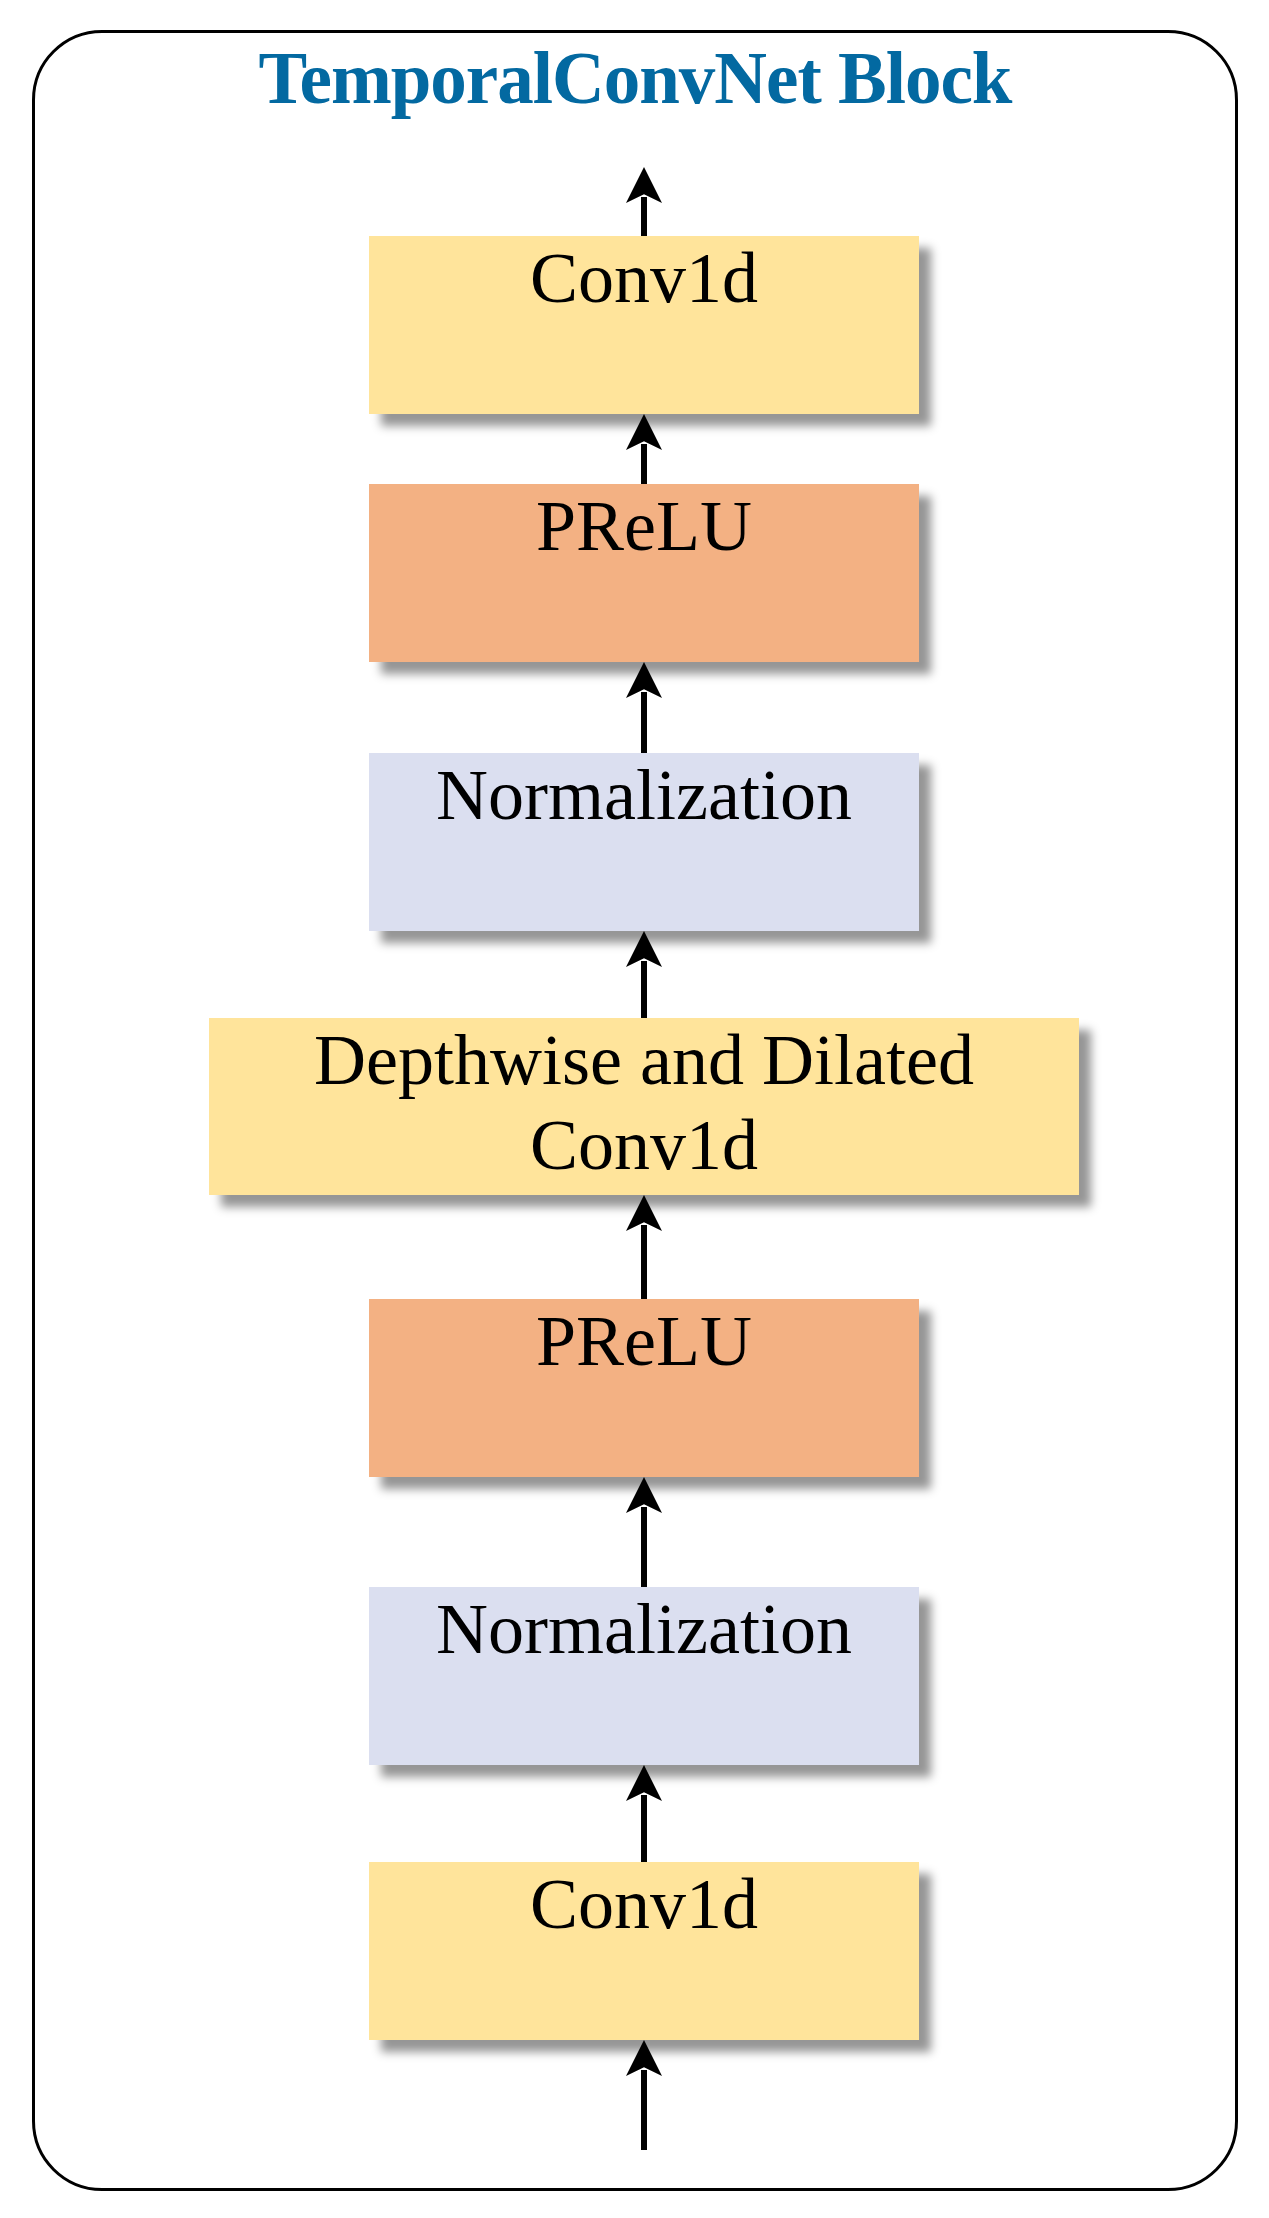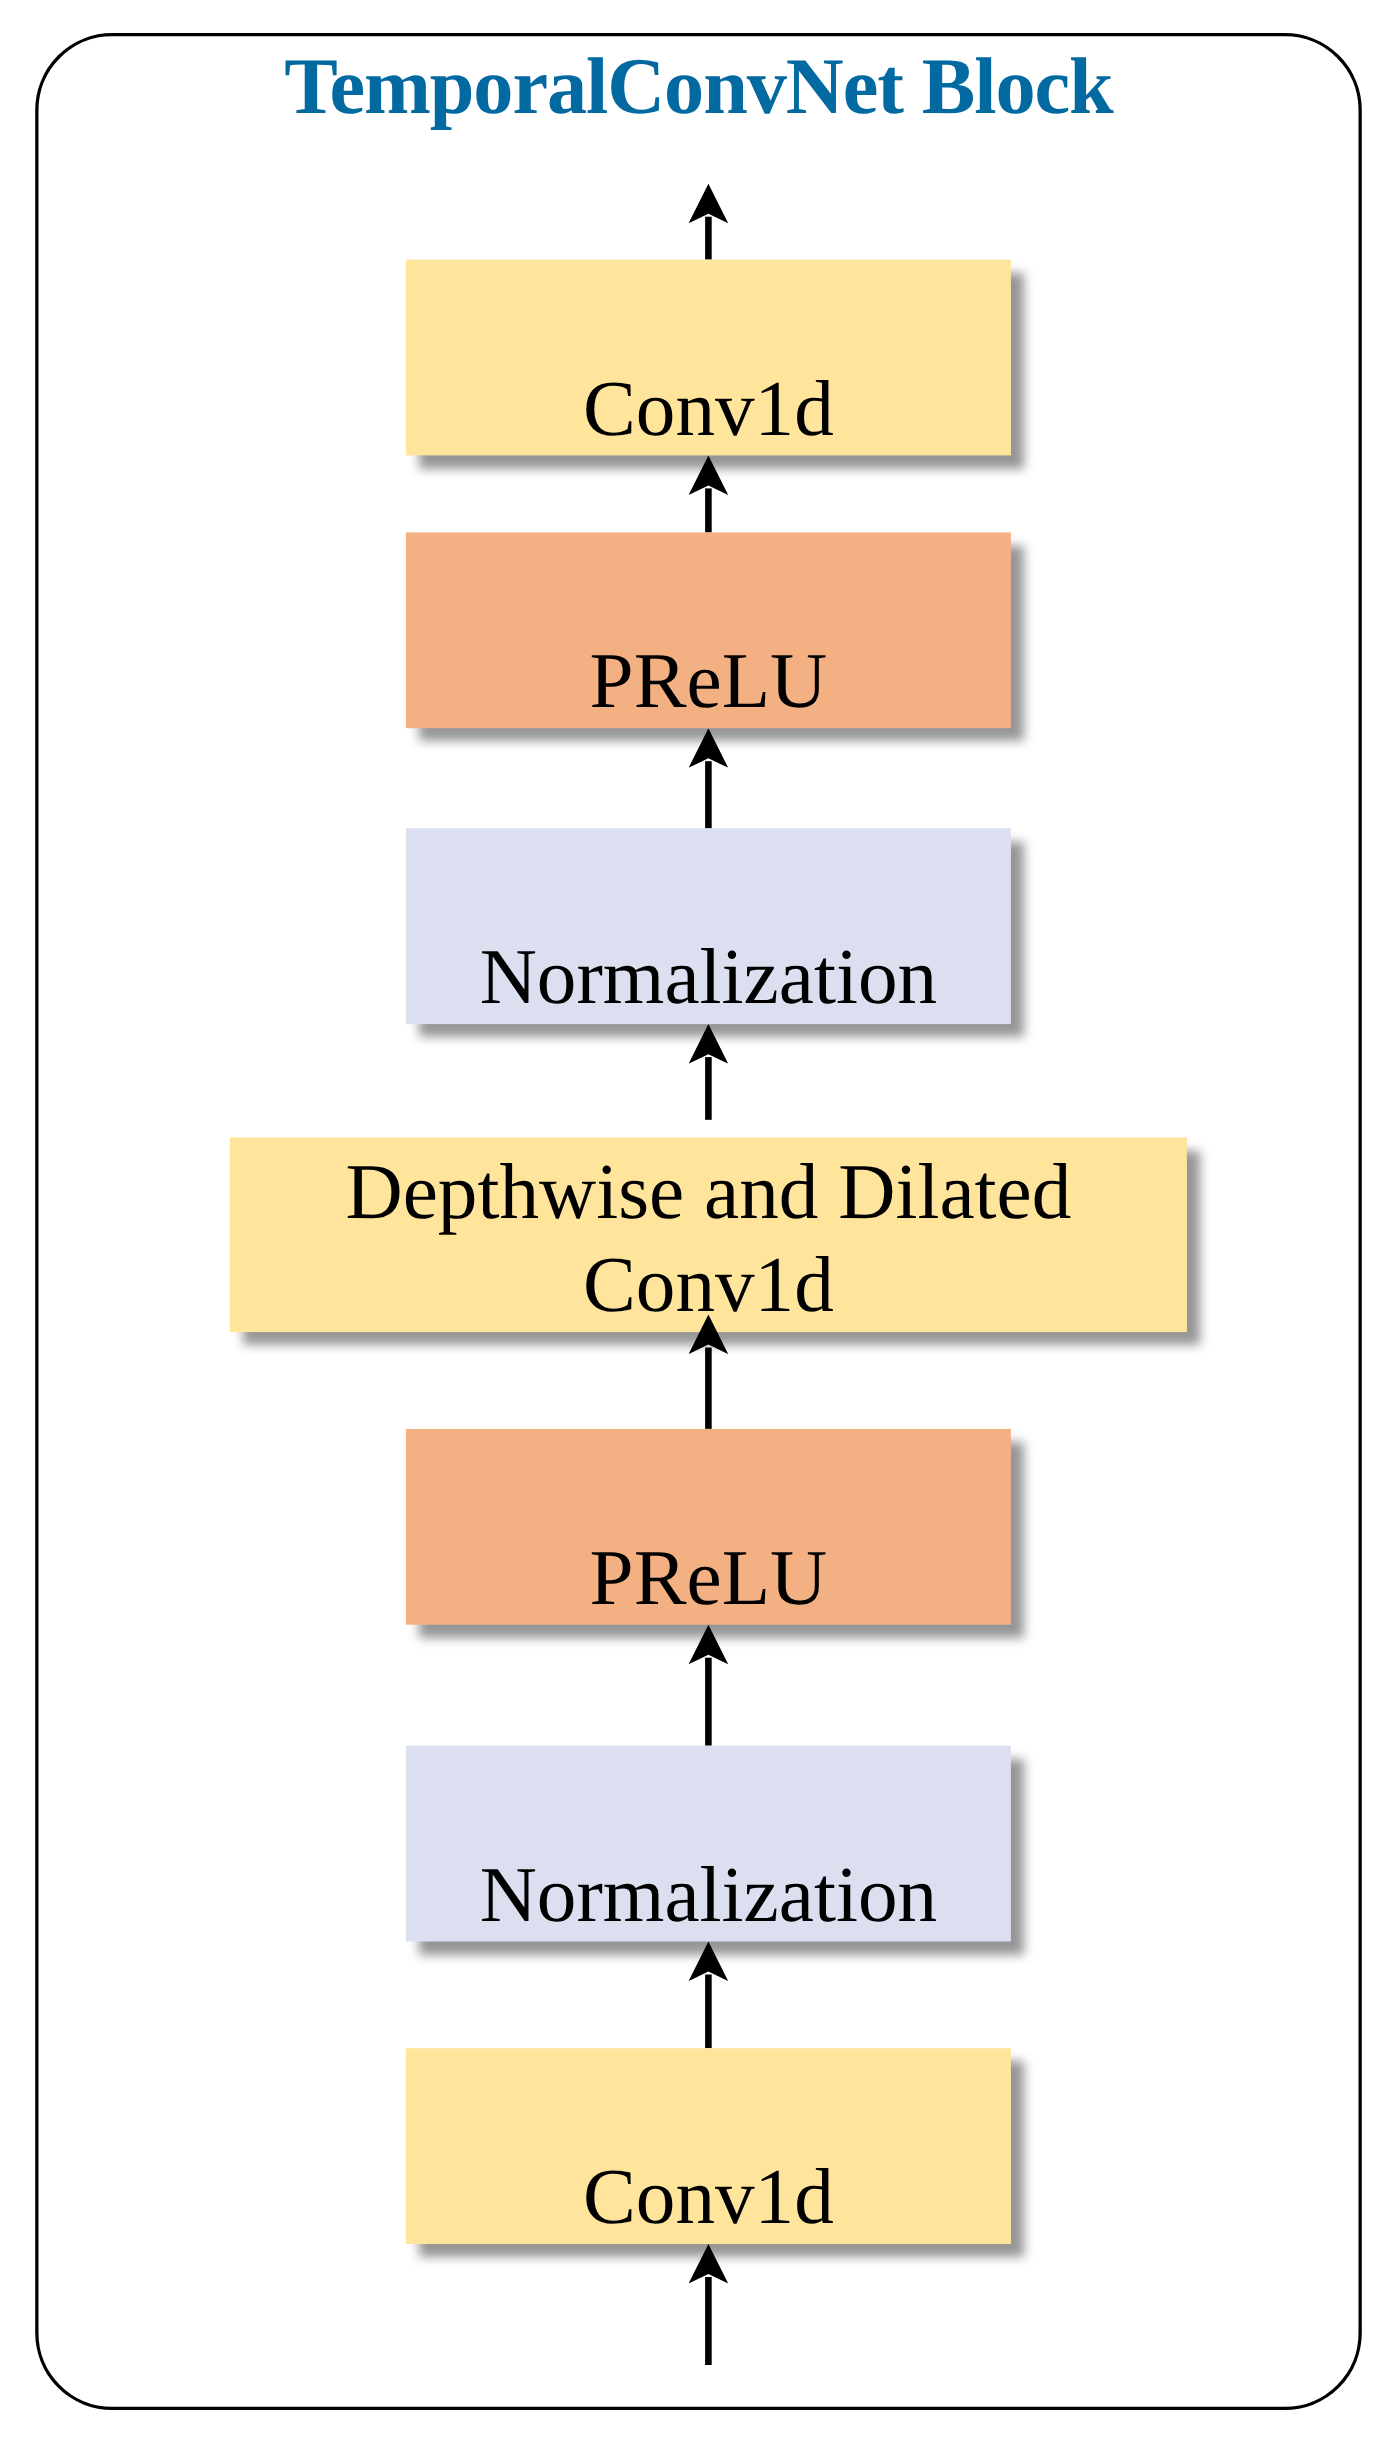--- a/index.html
+++ b/index.html
@@ -38,21 +38,21 @@
     color: #0369a1;
     letter-spacing: -1px;
     white-space: nowrap;
   }
   .layer {
     position: absolute;
     left: 369px;
     width: 550px;
     height: 178px;
     display: flex;
-    align-items: flex-end;
+    align-items: flex-start;
     justify-content: center;
     font-size: 72px;
     line-height: 85px;
     color: #000000;
     text-align: center;
     box-shadow: 12px 12px 9px #969696;
     white-space: nowrap;
   }
   .layer.wide {
     left: 209px;
@@ -116,21 +116,21 @@
 
   <div class="layer" style="top: 753px; background: rgb(219, 223, 240);">
     <span>Normalization</span>
   </div>
 
   <div class="arrow" style="top:931px; height:87px;">
     <div class="arrow-head" style="background: rgb(0, 0, 0);"></div>
     <div class="arrow-shaft" style="background: rgb(0, 0, 0);"></div>
   </div>
 
-  <div class="layer wide" style="top: 1018px; background: rgb(255, 228, 155); margin-top: 16px;">
+  <div class="layer wide" style="top: 1018px; background: rgb(255, 228, 155);">
     <span class="lines">
       <span style="display:block;">Depthwise and Dilated</span>
       <span style="display:block;">Conv1d</span>
     </span>
   </div>
 
   <div class="arrow" style="top:1195px; height:104px;">
     <div class="arrow-head" style="background: rgb(0, 0, 0);"></div>
     <div class="arrow-shaft" style="background: rgb(0, 0, 0);"></div>
   </div>

